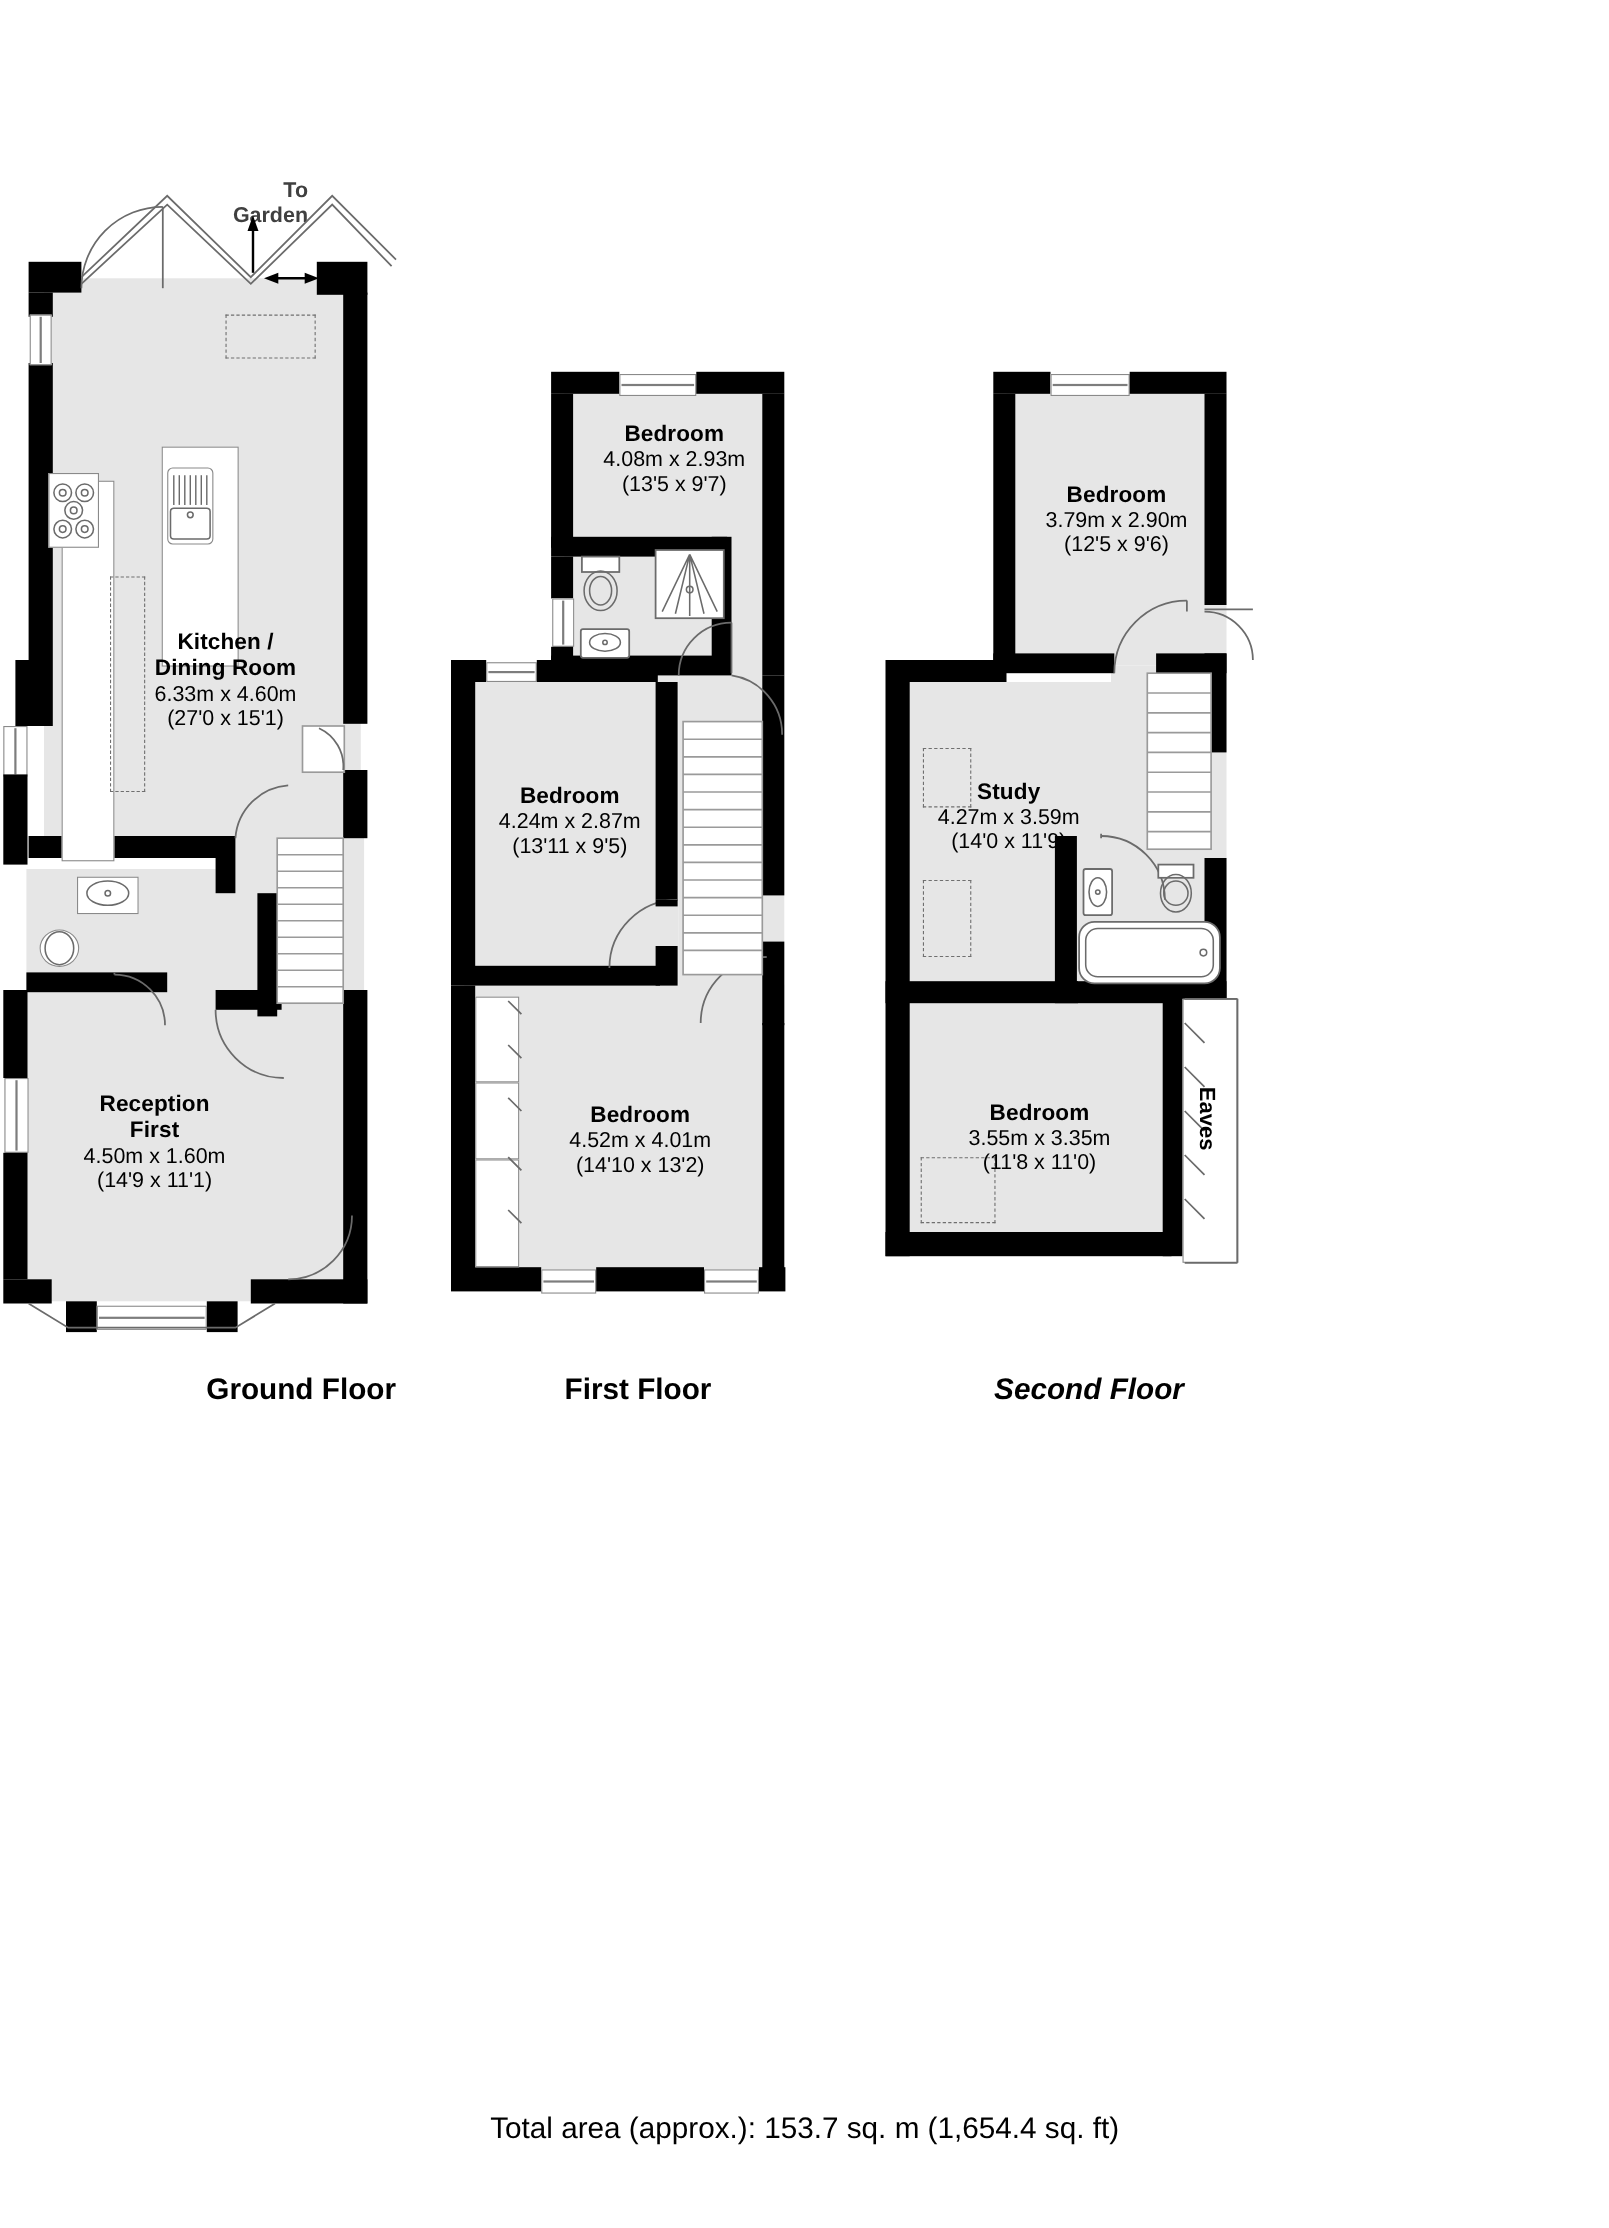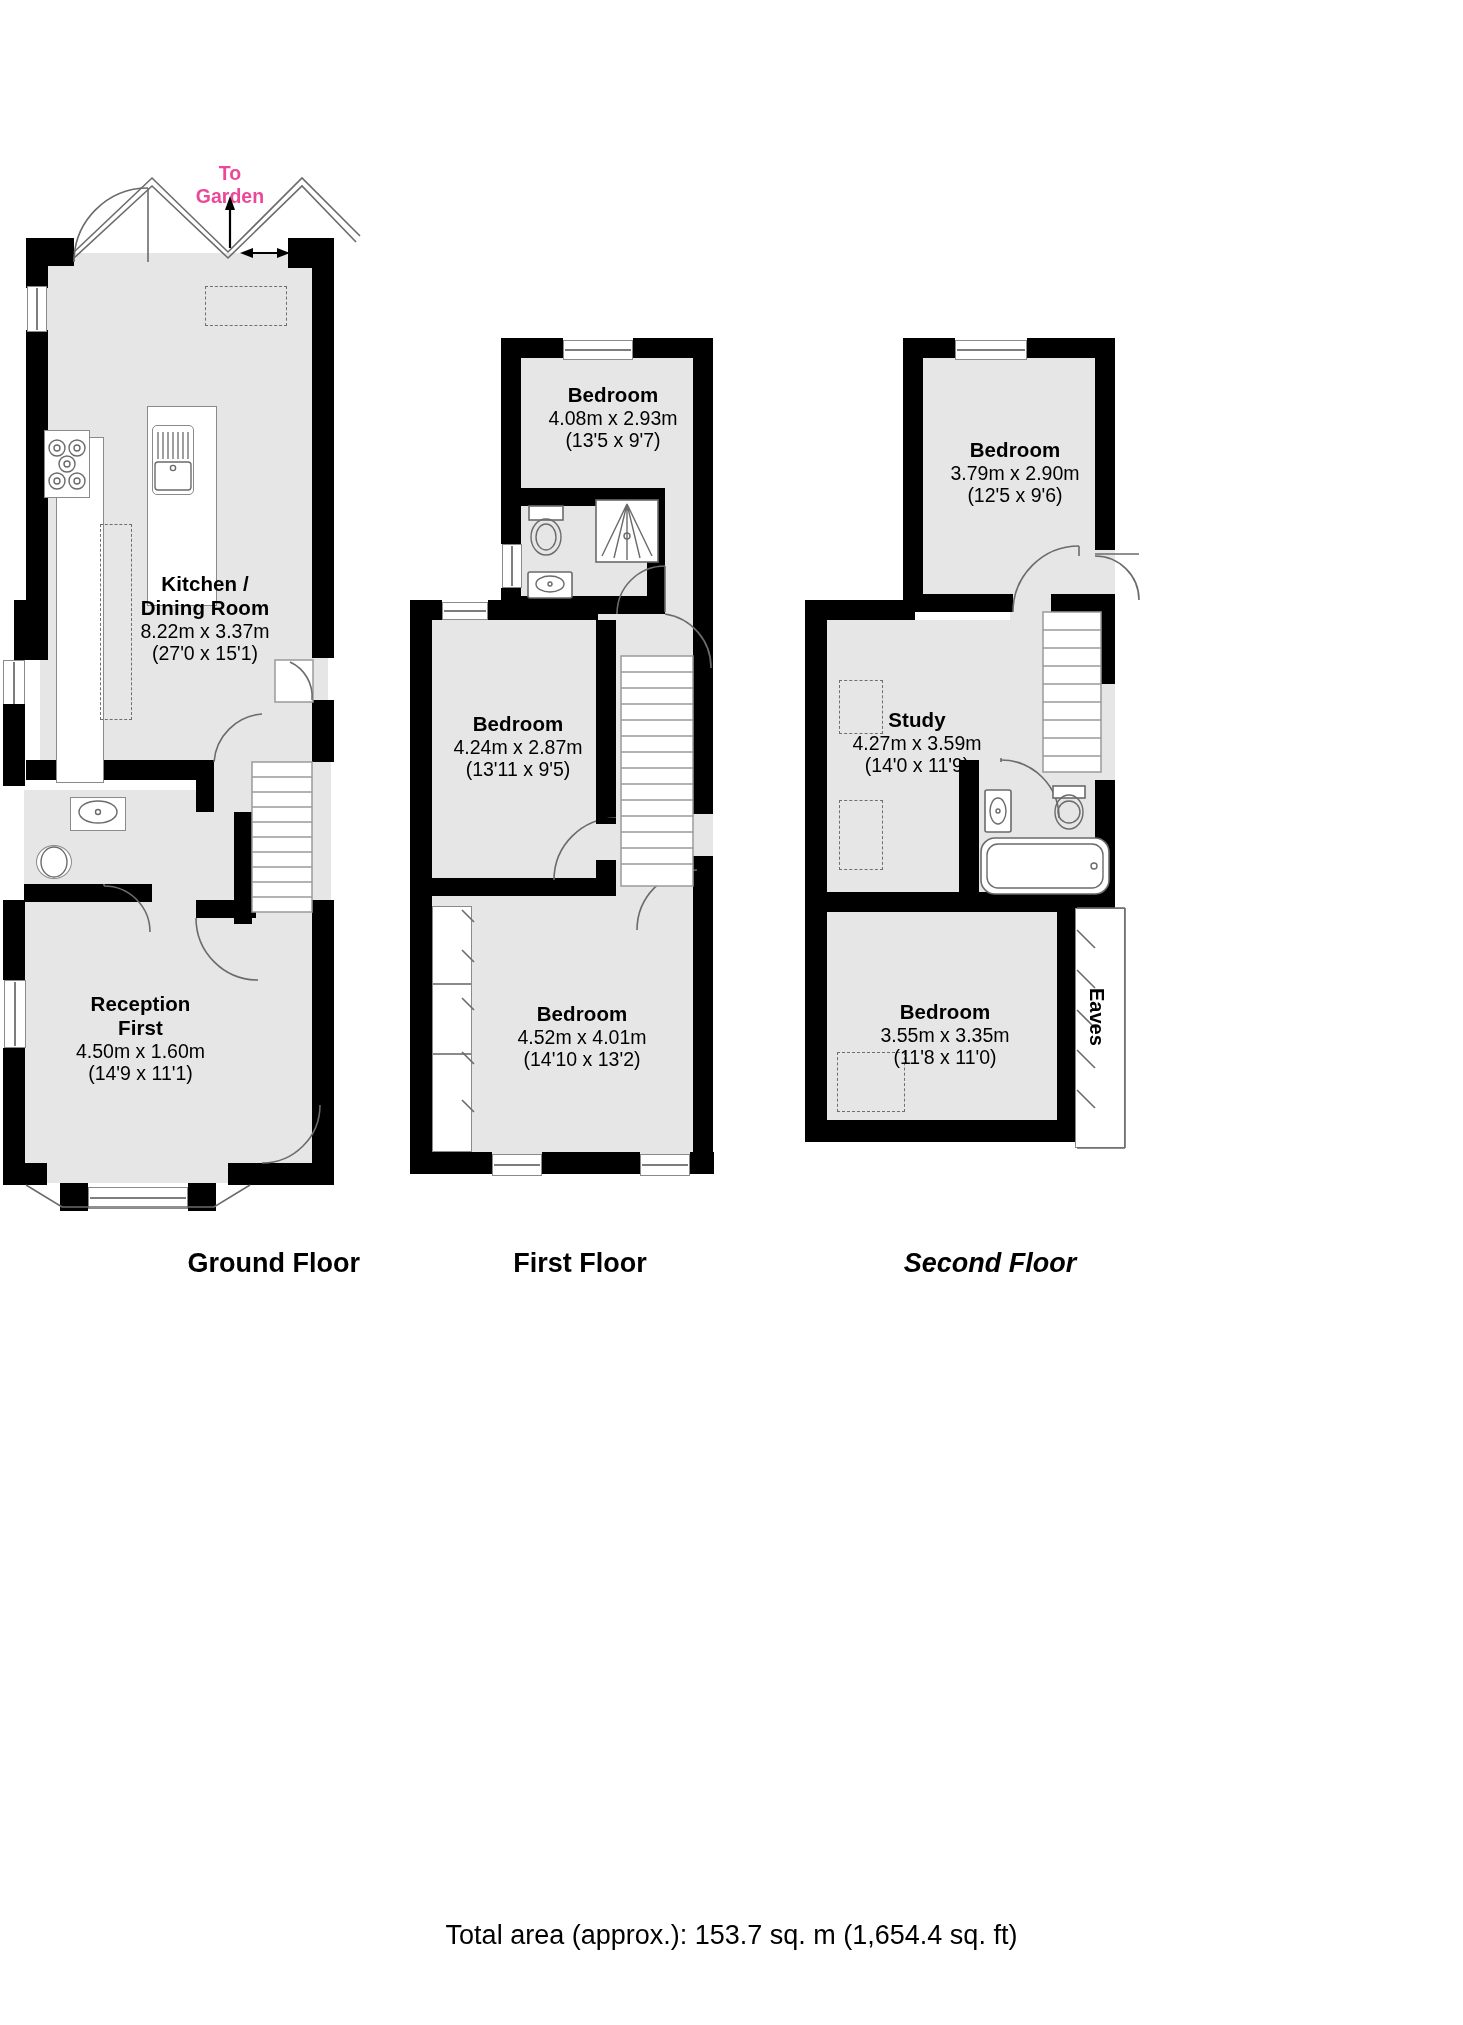--- a/index.html
+++ b/index.html
@@ -12,21 +12,21 @@
   .thin{position:absolute;border:1.4px solid #8a8a8a;background:#ffffff;box-sizing:border-box;}
   .dash{position:absolute;border:1.6px dashed #6f6f6f;box-sizing:border-box;background:transparent;}
   .lin{position:absolute;background:#7d7d7d;}
 
   .label{position:absolute;text-align:center;color:#000;line-height:1.16;white-space:nowrap;}
   .label .nm{font-weight:bold;font-size:20.5px;letter-spacing:.1px;}
   .label .dm{font-size:19.5px;}
 
   .floor-title{position:absolute;font-weight:bold;font-size:27px;color:#000;text-align:center;white-space:nowrap;}
 
-  .to-garden{position:absolute;font-weight:bold;font-size:19.5px;line-height:1.18;text-align:center;color:#ec4899;white-space:nowrap;}
+  .to-garden{position:absolute;font-weight:bold;font-size:19.5px;line-height:1.18;text-align:right;color:#404040;white-space:nowrap;}
 
   .eaves-label{position:absolute;font-weight:bold;font-size:20px;color:#000;
     writing-mode:vertical-rl;text-orientation:mixed;white-space:nowrap;}
 
   .total{position:absolute;width:100%;text-align:center;font-size:27px;color:#000;line-height:1.3;white-space:nowrap;}
 
   svg.ov{position:absolute;left:0;top:0;overflow:visible;pointer-events:none;}
   .arc{fill:none;stroke:#6b6b6b;stroke-width:1.6;}
   .dl{fill:none;stroke:#6b6b6b;stroke-width:1.6;}
   .fixt{fill:#ffffff;stroke:#6b6b6b;stroke-width:1.6;}
@@ -165,21 +165,21 @@
 
     <rect x="275" y="660" width="38" height="42" fill="#ffffff" stroke="#9a9a9a" stroke-width="1.5"></rect>
     <path class="arc" d="M290 662 A 38 38 0 0 1 312 700"></path>
 
     <path class="dl" d="M26 1185 L62 1207 L214 1207 L250 1185"></path>
   </svg>
 
   <div class="label" style="left:80px;top:572px;width:250px;">
     <div class="nm"><span>Kitchen /</span></div>
     <div class="nm"><span>Dining Room</span></div>
-    <div class="dm">8.22m x 3.37m</div>
+    <div class="dm">6.33m x 4.60m</div>
     <div class="dm">(27'0 x 15'1)</div>
   </div>
 
   <div class="label" style="left:18px;top:992px;width:245px;">
     <div class="nm"><span>Reception</span></div>
     <div class="nm"><span>First</span></div>
     <div class="dm">4.50m x 1.60m</div>
     <div class="dm">(14'9 x 11'1)</div>
   </div>
 </div>

